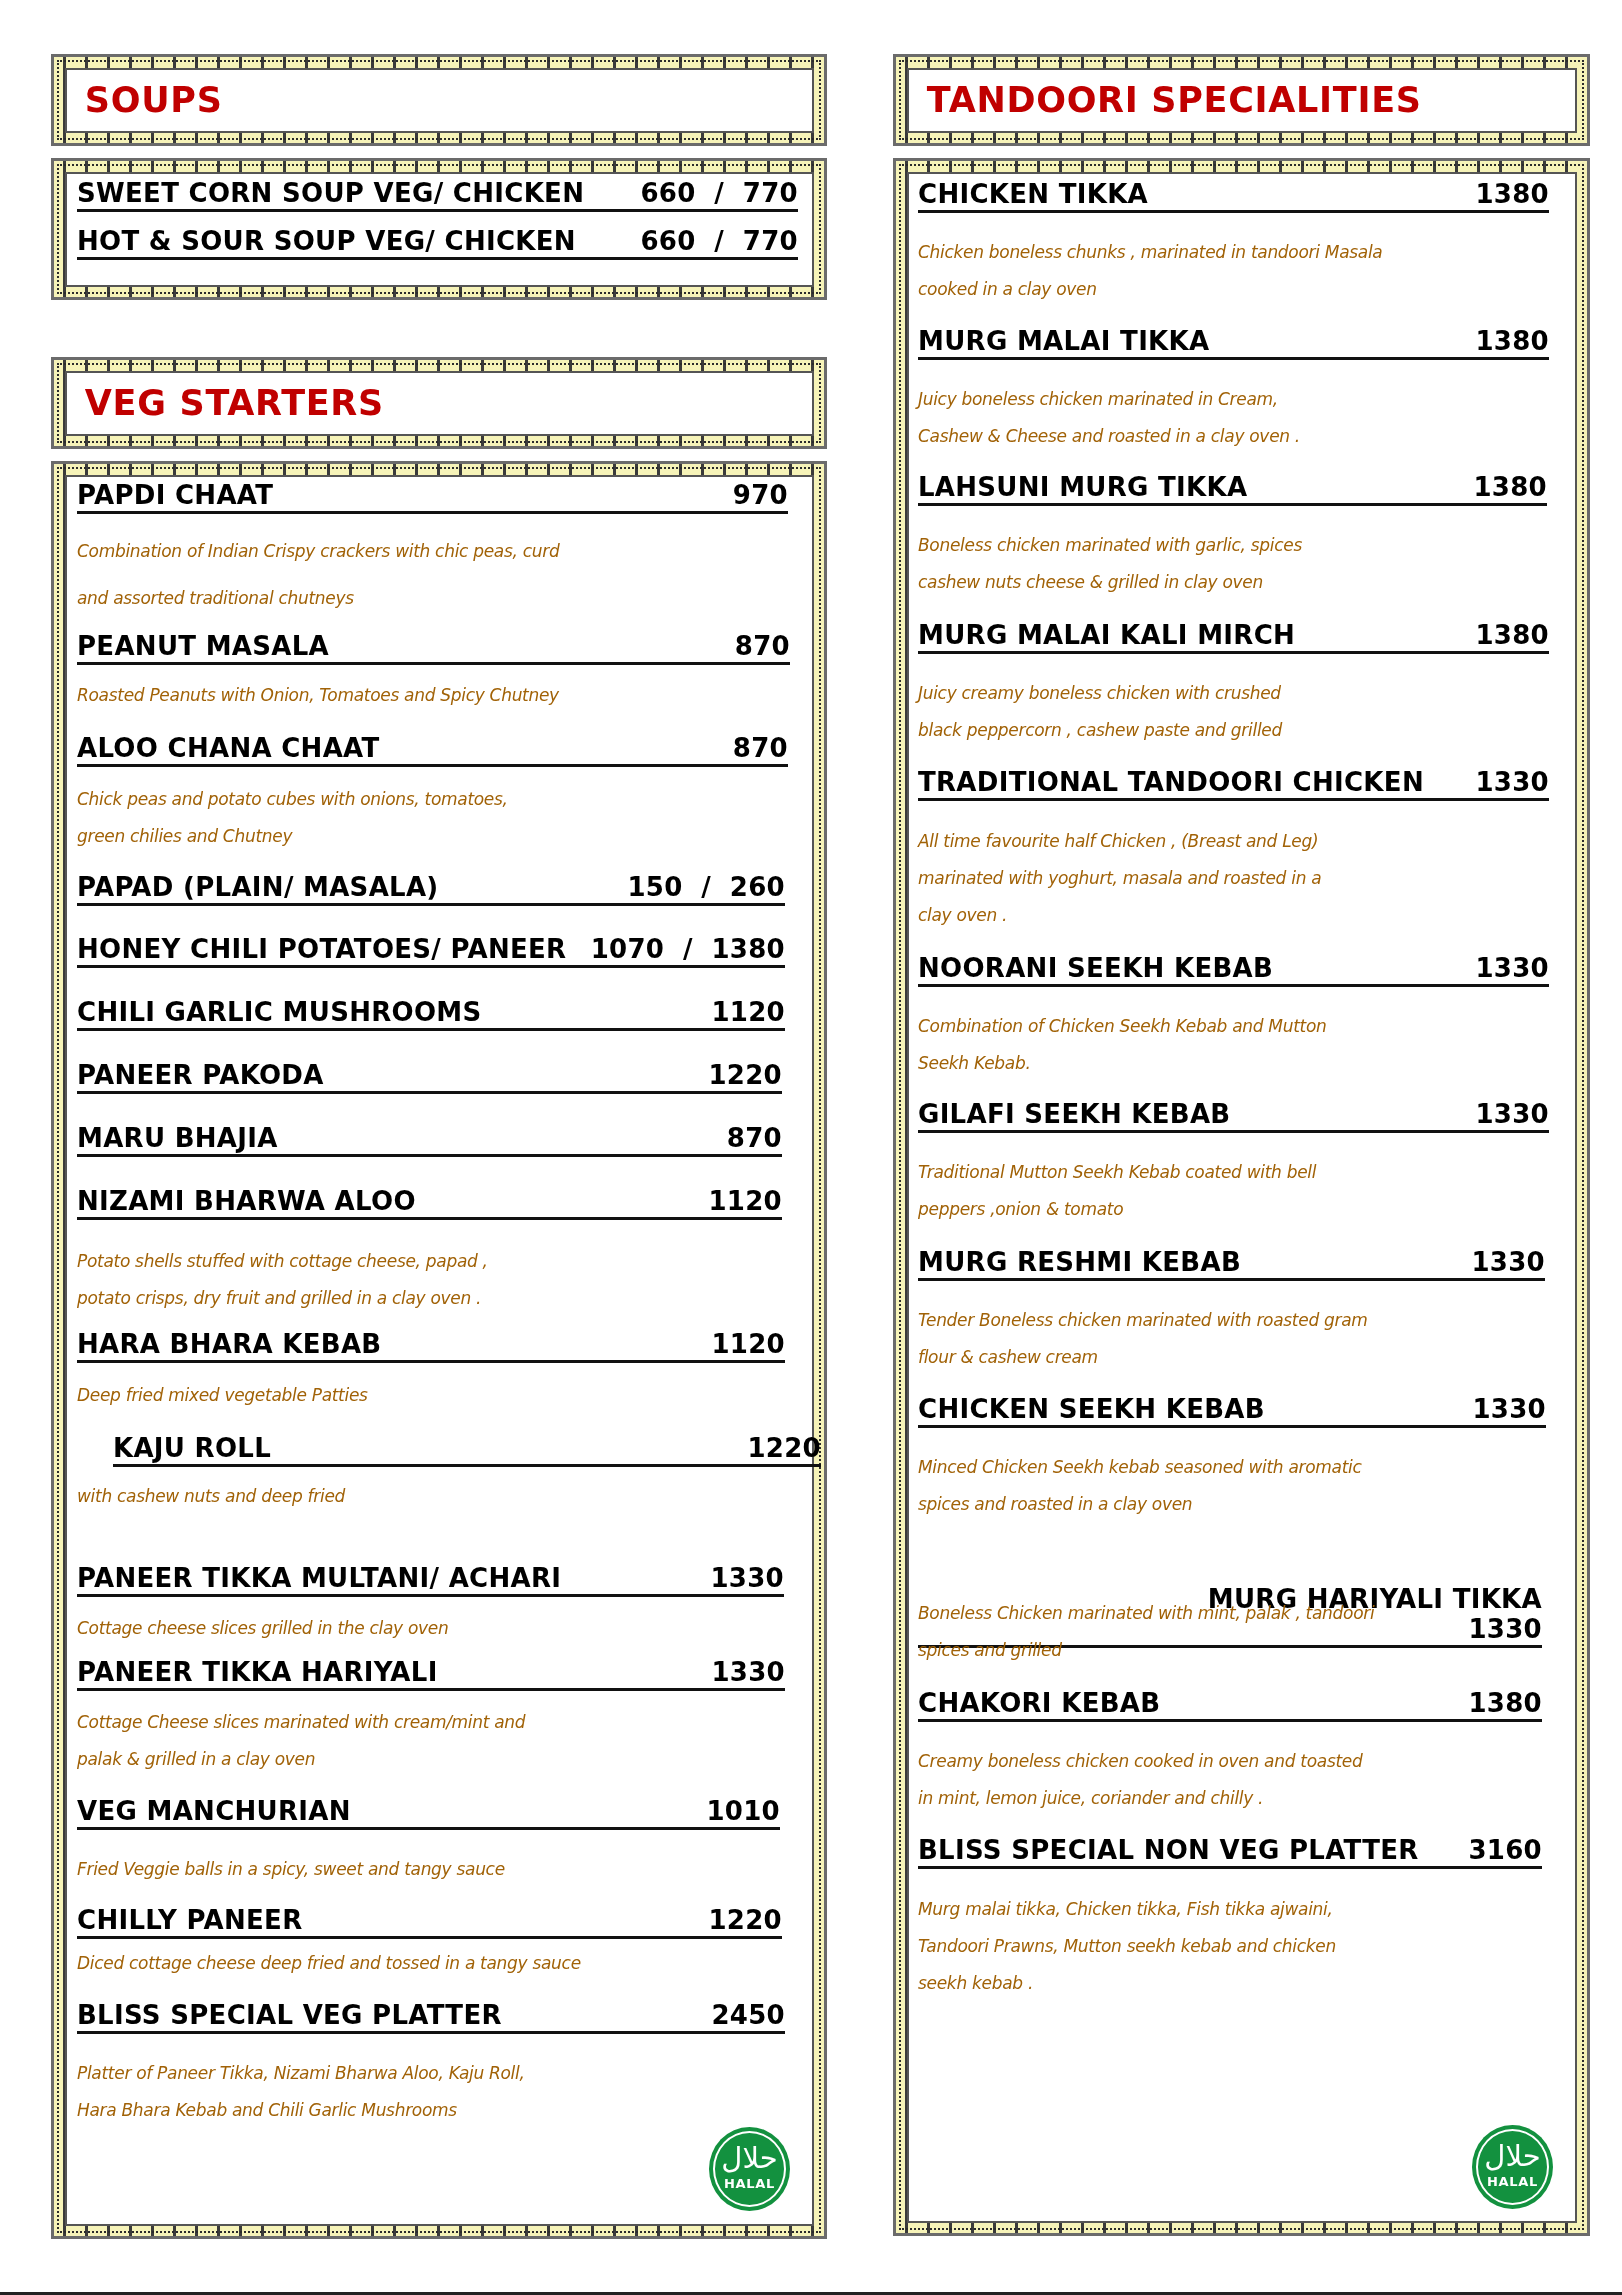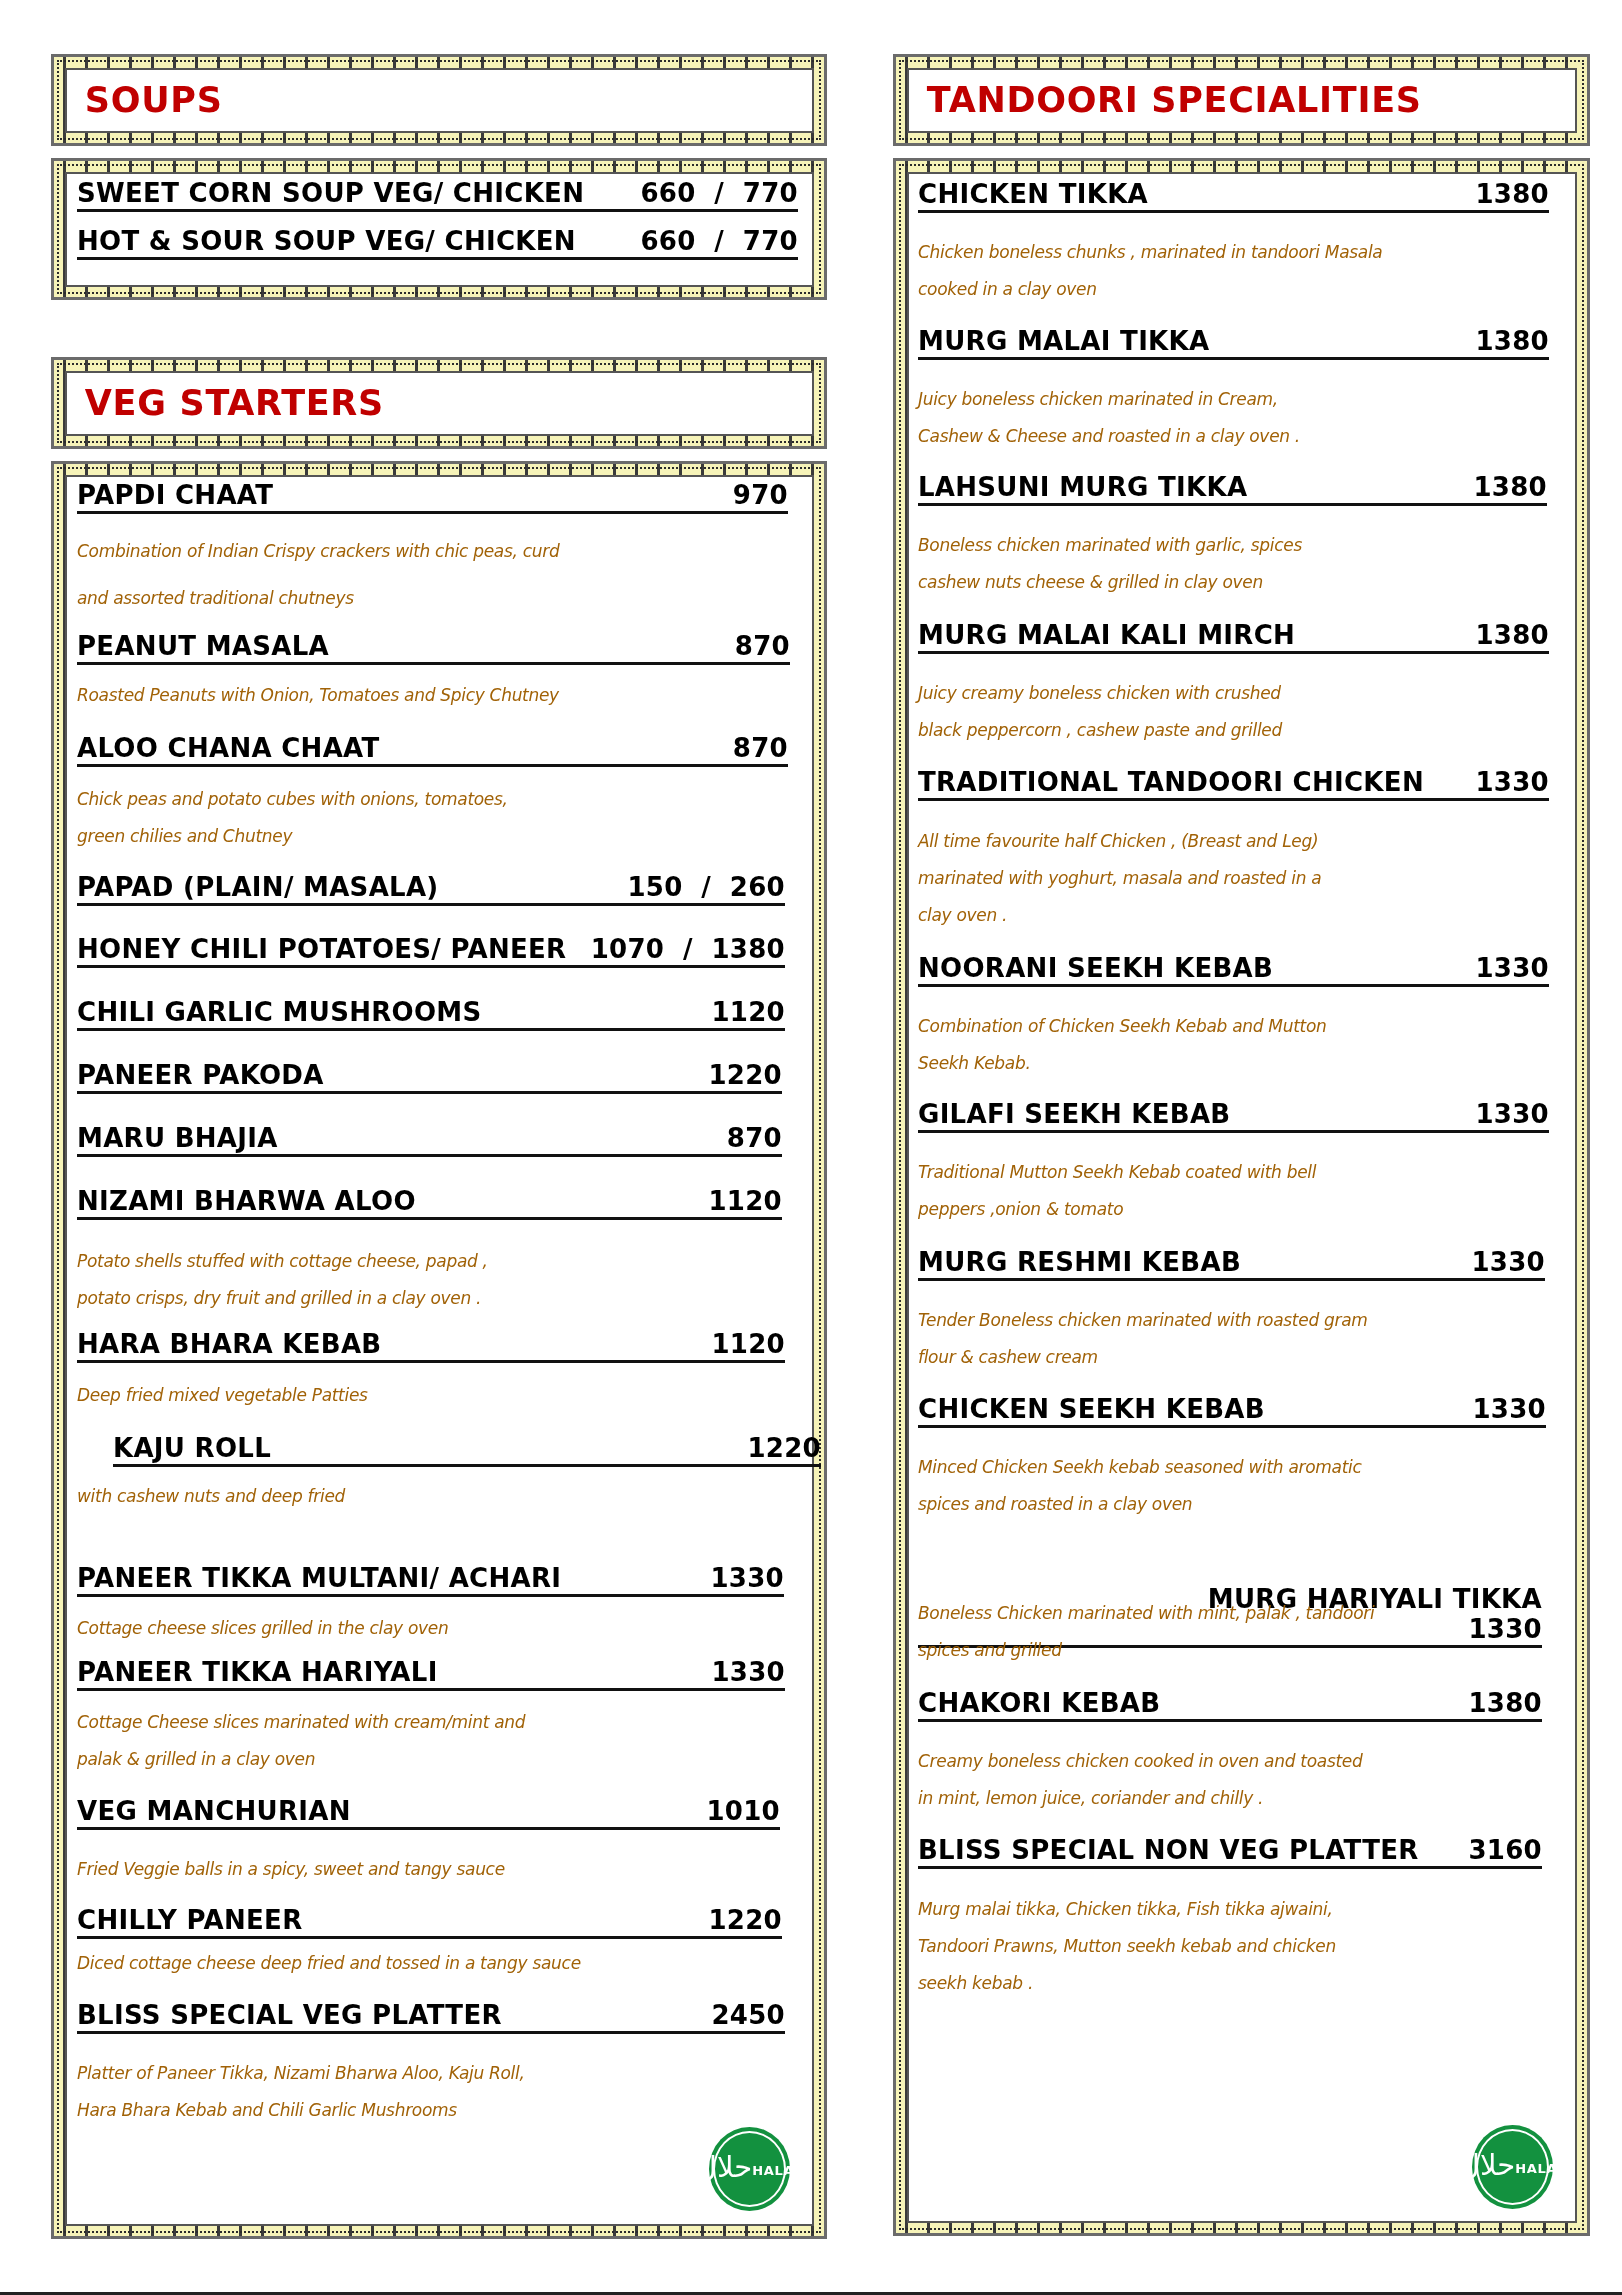--- a/index.html
+++ b/index.html
@@ -34,21 +34,21 @@
   }
   .item-row .price { white-space:pre; }
   .desc {
     position:absolute; font-style:italic; font-size:17px; color:#a16207;
     font-family:"DejaVu Sans", sans-serif; line-height:37px; letter-spacing:-0.3px;
     font-weight:300;
   }
   .halal {
     position:absolute; width:81px; height:84px; border-radius:50%;
     background:#13913f; box-sizing:border-box;
-    display:flex; align-items:center; justify-content:center;
+    display:flex; flex-direction:column; align-items:center; justify-content:center;
   }
   .halal::before {
     content:""; position:absolute; inset:3.9px; border:2px solid #ffffff; border-radius:50%;
   }
   .halal .arabic { color:#fff; font-size:29px; line-height:29px; font-family:"DejaVu Sans", sans-serif; margin-top:-2.6px; }
   .halal .lbl { color:#fff; font-size:13px; font-weight:bold; font-family:"DejaVu Sans", sans-serif; letter-spacing:0.7px; margin-top:2.6px; }
   .page-rule { position:absolute; left:0; right:0; bottom:0; height:2.6px; background:#222; }
 </style>
 </head>
 <body>

